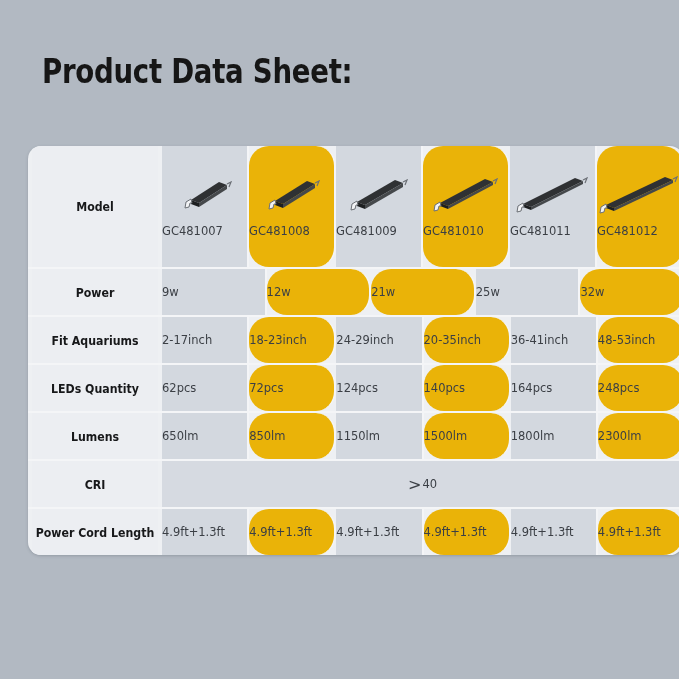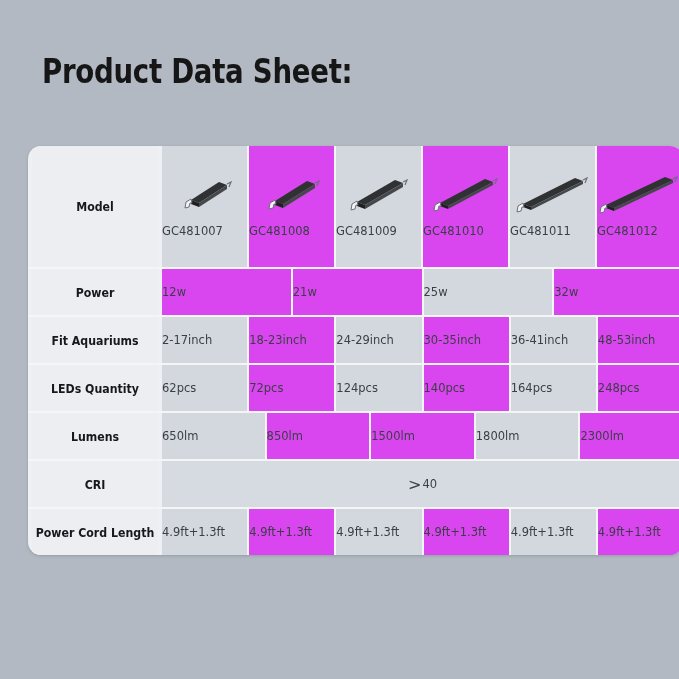--- a/index.html
+++ b/index.html
@@ -73,21 +73,21 @@
     align-items: flex-start;
     justify-content: center;
     font-size: 11.5px;
     color: #3b3f45;
     border-right: 2px solid #f4f5f7;
     box-sizing: border-box;
     text-align: center;
   }
   .cell:last-child { border-right: none; }
   .cell.odd  { background: #d3d8df; }
-  .cell.even { background: #d946ef; }
+  .cell.even { background: #eab308; border-radius: 20px; }
 
   .span-cell {
     flex: 1 1 auto;
     background: #d6dae1;
     display: flex;
     align-items: center;
     justify-content: center;
     font-size: 11.5px;
     color: #3b3f45;
     text-align: center;
@@ -226,34 +226,35 @@
         </div>
         <div class="model-name">GC481012</div>
       </div>
 
     </div>
   </div>
 
   <div class="row row-std">
     <div class="label-cell">Power</div>
     <div class="data-cells">
+      <div class="cell odd">9w</div>
       <div class="cell even">12w</div>
       <div class="cell even">21w</div>
       <div class="cell odd">25w</div>
       <div class="cell even">32w</div>
     </div>
   </div>
 
   <div class="row row-std">
     <div class="label-cell">Fit Aquariums</div>
     <div class="data-cells">
       <div class="cell odd">2-17inch</div>
       <div class="cell even">18-23inch</div>
       <div class="cell odd">24-29inch</div>
-      <div class="cell even">30-35inch</div>
+      <div class="cell even">20-35inch</div>
       <div class="cell odd">36-41inch</div>
       <div class="cell even">48-53inch</div>
     </div>
   </div>
 
   <div class="row row-std">
     <div class="label-cell">LEDs Quantity</div>
     <div class="data-cells">
       <div class="cell odd">62pcs</div>
       <div class="cell even">72pcs</div>
@@ -262,20 +263,21 @@
       <div class="cell odd">164pcs</div>
       <div class="cell even">248pcs</div>
     </div>
   </div>
 
   <div class="row row-std">
     <div class="label-cell">Lumens</div>
     <div class="data-cells">
       <div class="cell odd">650lm</div>
       <div class="cell even">850lm</div>
+      <div class="cell odd">1150lm</div>
       <div class="cell even">1500lm</div>
       <div class="cell odd">1800lm</div>
       <div class="cell even">2300lm</div>
     </div>
   </div>
 
   <div class="row row-std">
     <div class="label-cell">CRI</div>
     <div class="span-cell">
       <span class="gt-symbol">&gt;</span>

